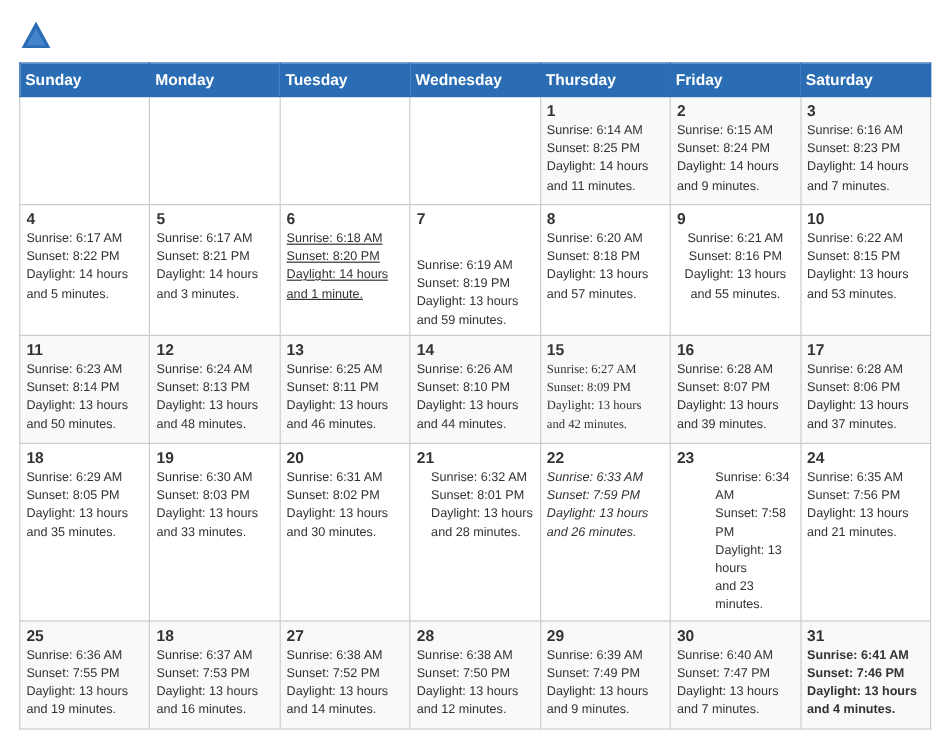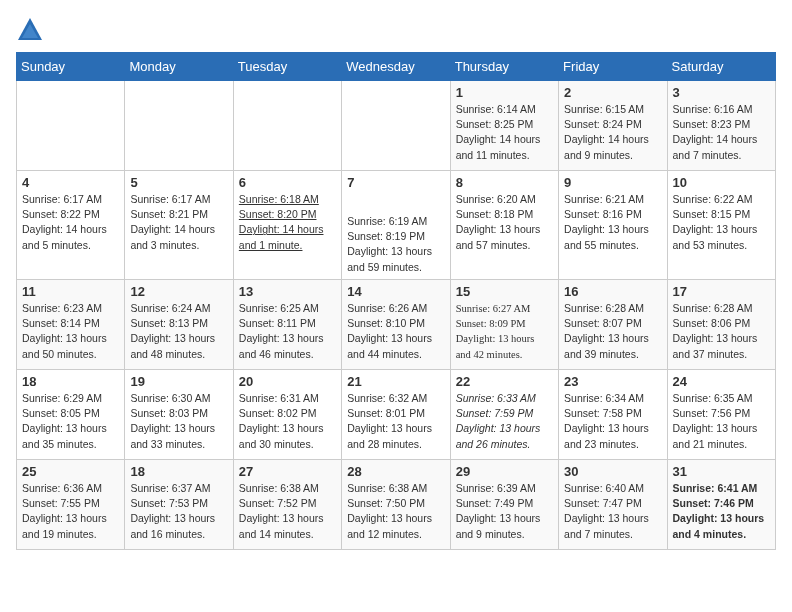--- a/index.html
+++ b/index.html
@@ -39,21 +39,21 @@
     }
     table {
       width: 100%;
       border-collapse: collapse;
       table-layout: fixed;
     }
     thead th {
       background-color: #2a6db5;
       color: #fff;
       font-size: 13px;
-      font-weight: normal;
+      font-weight: bold;
       padding: 6px 4px;
       text-align: left;
       border: 1px solid #2a6db5;
     }
     tbody td {
       border: 1px solid #ccc;
       vertical-align: top;
       padding: 4px 5px;
       font-size: 10.5px;
       color: #333;
@@ -166,21 +166,21 @@
         </td>
         <td>
           <span class="day-number">8</span>
           <div class="day-info" style="white-space: pre-line;">Sunrise: 6:20 AM
 Sunset: 8:18 PM
 Daylight: 13 hours
 and 57 minutes.</div>
         </td>
         <td>
           <span class="day-number">9</span>
-          <div class="day-info" style="white-space: pre-line;">Sunrise: 6:21 AM
+          <div class="day-info" style="white-space: pre-line; text-align: center;">Sunrise: 6:21 AM
 Sunset: 8:16 PM
 Daylight: 13 hours
 and 55 minutes.</div>
         </td>
         <td>
           <span class="day-number">10</span>
           <div class="day-info" style="white-space: pre-line;">Sunrise: 6:22 AM
 Sunset: 8:15 PM
 Daylight: 13 hours
 and 53 minutes.</div>
@@ -254,35 +254,35 @@
         </td>
         <td>
           <span class="day-number">20</span>
           <div class="day-info" style="white-space: pre-line;">Sunrise: 6:31 AM
 Sunset: 8:02 PM
 Daylight: 13 hours
 and 30 minutes.</div>
         </td>
         <td>
           <span class="day-number">21</span>
-          <div class="day-info" style="white-space: pre-line;">Sunrise: 6:32 AM
+          <div class="day-info" style="white-space: pre-line; margin-left: 12px;">Sunrise: 6:32 AM
 Sunset: 8:01 PM
 Daylight: 13 hours
 and 28 minutes.</div>
         </td>
         <td>
           <span class="day-number">22</span>
           <div class="day-info" style="white-space: pre-line; font-style: italic;">Sunrise: 6:33 AM
 Sunset: 7:59 PM
 Daylight: 13 hours
 and 26 minutes.</div>
         </td>
         <td>
           <span class="day-number">23</span>
-          <div class="day-info" style="white-space: pre-line;">Sunrise: 6:34 AM
+          <div class="day-info" style="white-space: pre-line; margin-left: 32px;">Sunrise: 6:34 AM
 Sunset: 7:58 PM
 Daylight: 13 hours
 and 23 minutes.</div>
         </td>
         <td>
           <span class="day-number">24</span>
           <div class="day-info" style="white-space: pre-line;">Sunrise: 6:35 AM
 Sunset: 7:56 PM
 Daylight: 13 hours
 and 21 minutes.</div>

